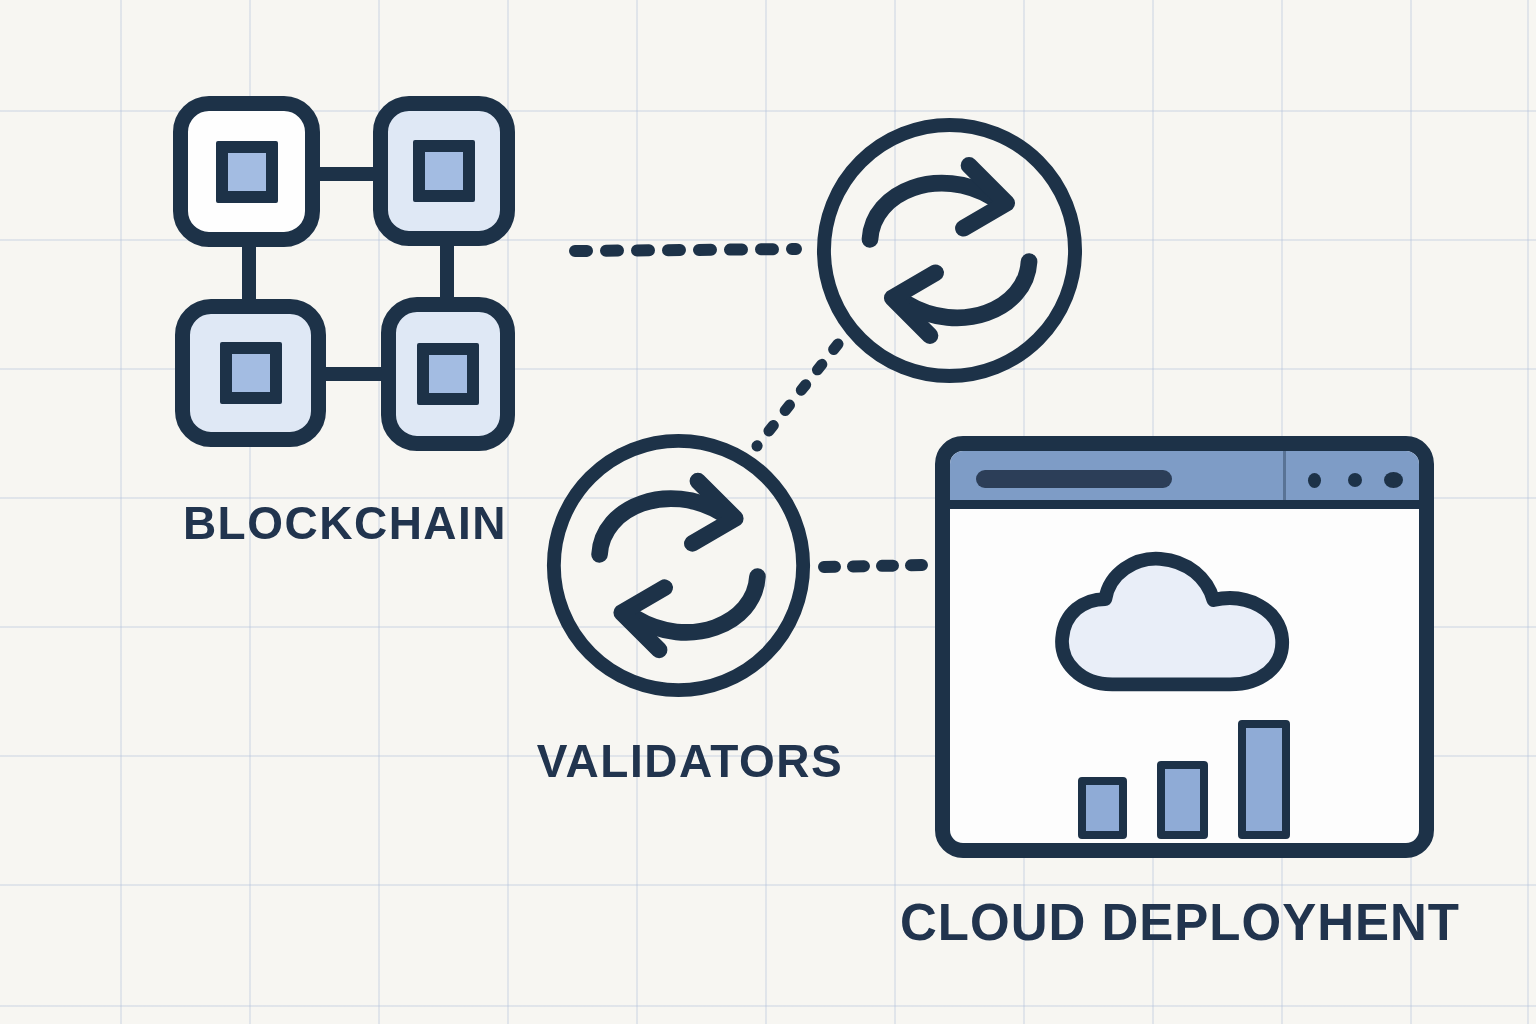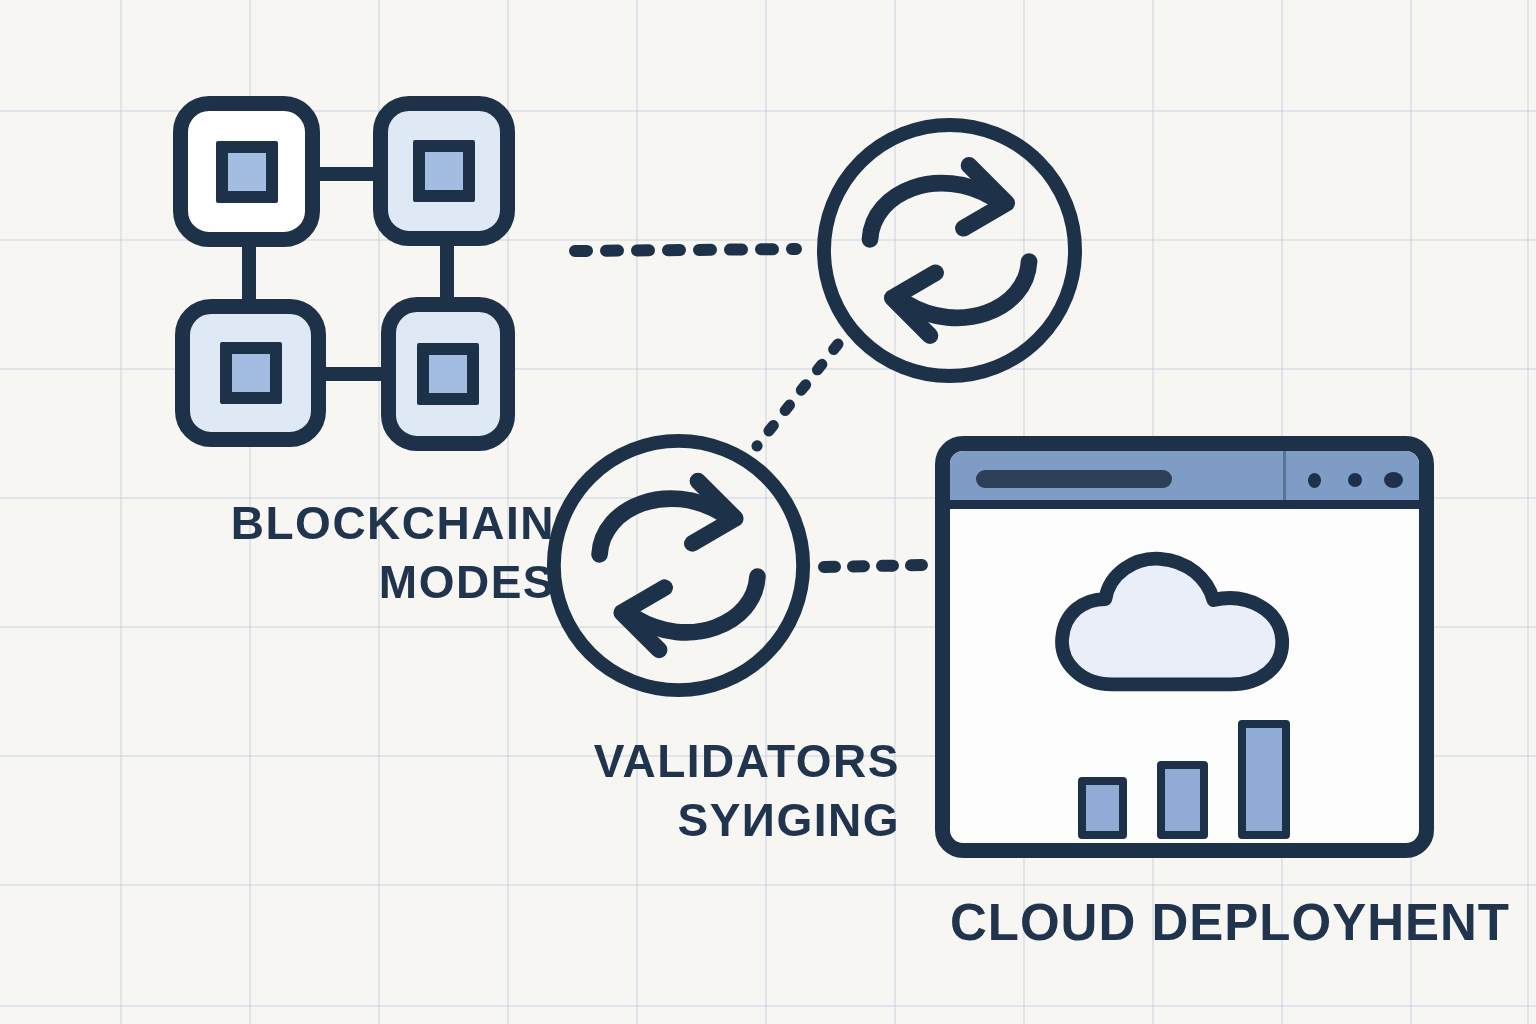--- a/index.html
+++ b/index.html
@@ -24,21 +24,21 @@
     background:var(--node-fill);display:flex;align-items:center;justify-content:center;
   }
   .node-sq.white{background:var(--node-white)}
   .inner-sq{
     width:62px;height:62px;border:12px solid var(--ink);
     background:var(--inner-square);border-radius:2px;
   }
   .connector{position:absolute;background:var(--ink);border-radius:6px}
   
   .diagram-label{
-    position:absolute;text-align:right;color:#21344e;font-weight:700;
+    position:absolute;text-align:center;color:#21344e;font-weight:700;
     letter-spacing:1.5px;line-height:1.28;
   }
   
   #browser{
     position:absolute;left:935px;top:436px;width:499px;height:422px;
     border:15px solid var(--ink);border-radius:28px;background:#fdfdfd;overflow:hidden;
   }
   #browser-topbar{
     position:relative;width:100%;height:58px;background:var(--bar-top);
     border-bottom:9px solid var(--ink);
@@ -131,25 +131,23 @@
 
     <div>
       <div class="chart-bar" style="left:128px;top:326px;width:49px;height:62px"></div>
       <div class="chart-bar" style="left:207px;top:310px;width:51px;height:78px"></div>
       <div class="chart-bar" style="left:288px;top:269px;width:52px;height:119px"></div>
     </div>
   </div>
 
   <div class="diagram-label" style="left:135px;top:494px;width:420px;font-size:46px">
     <div>BLOCKCHAIN</div>
-    <div>MODES</div>
   </div>
 
   <div class="diagram-label" style="left:480px;top:732px;width:420px;font-size:46px">
     <div>VALIDATORS</div>
-    <div>SYИGING</div>
   </div>
 
   <div class="diagram-label" style="left:850px;top:890px;width:660px;font-size:51px;letter-spacing:1px">
     <div>CLOUD DEPLOYHENT</div>
   </div>
 
 </div>
 
 </body></html>

